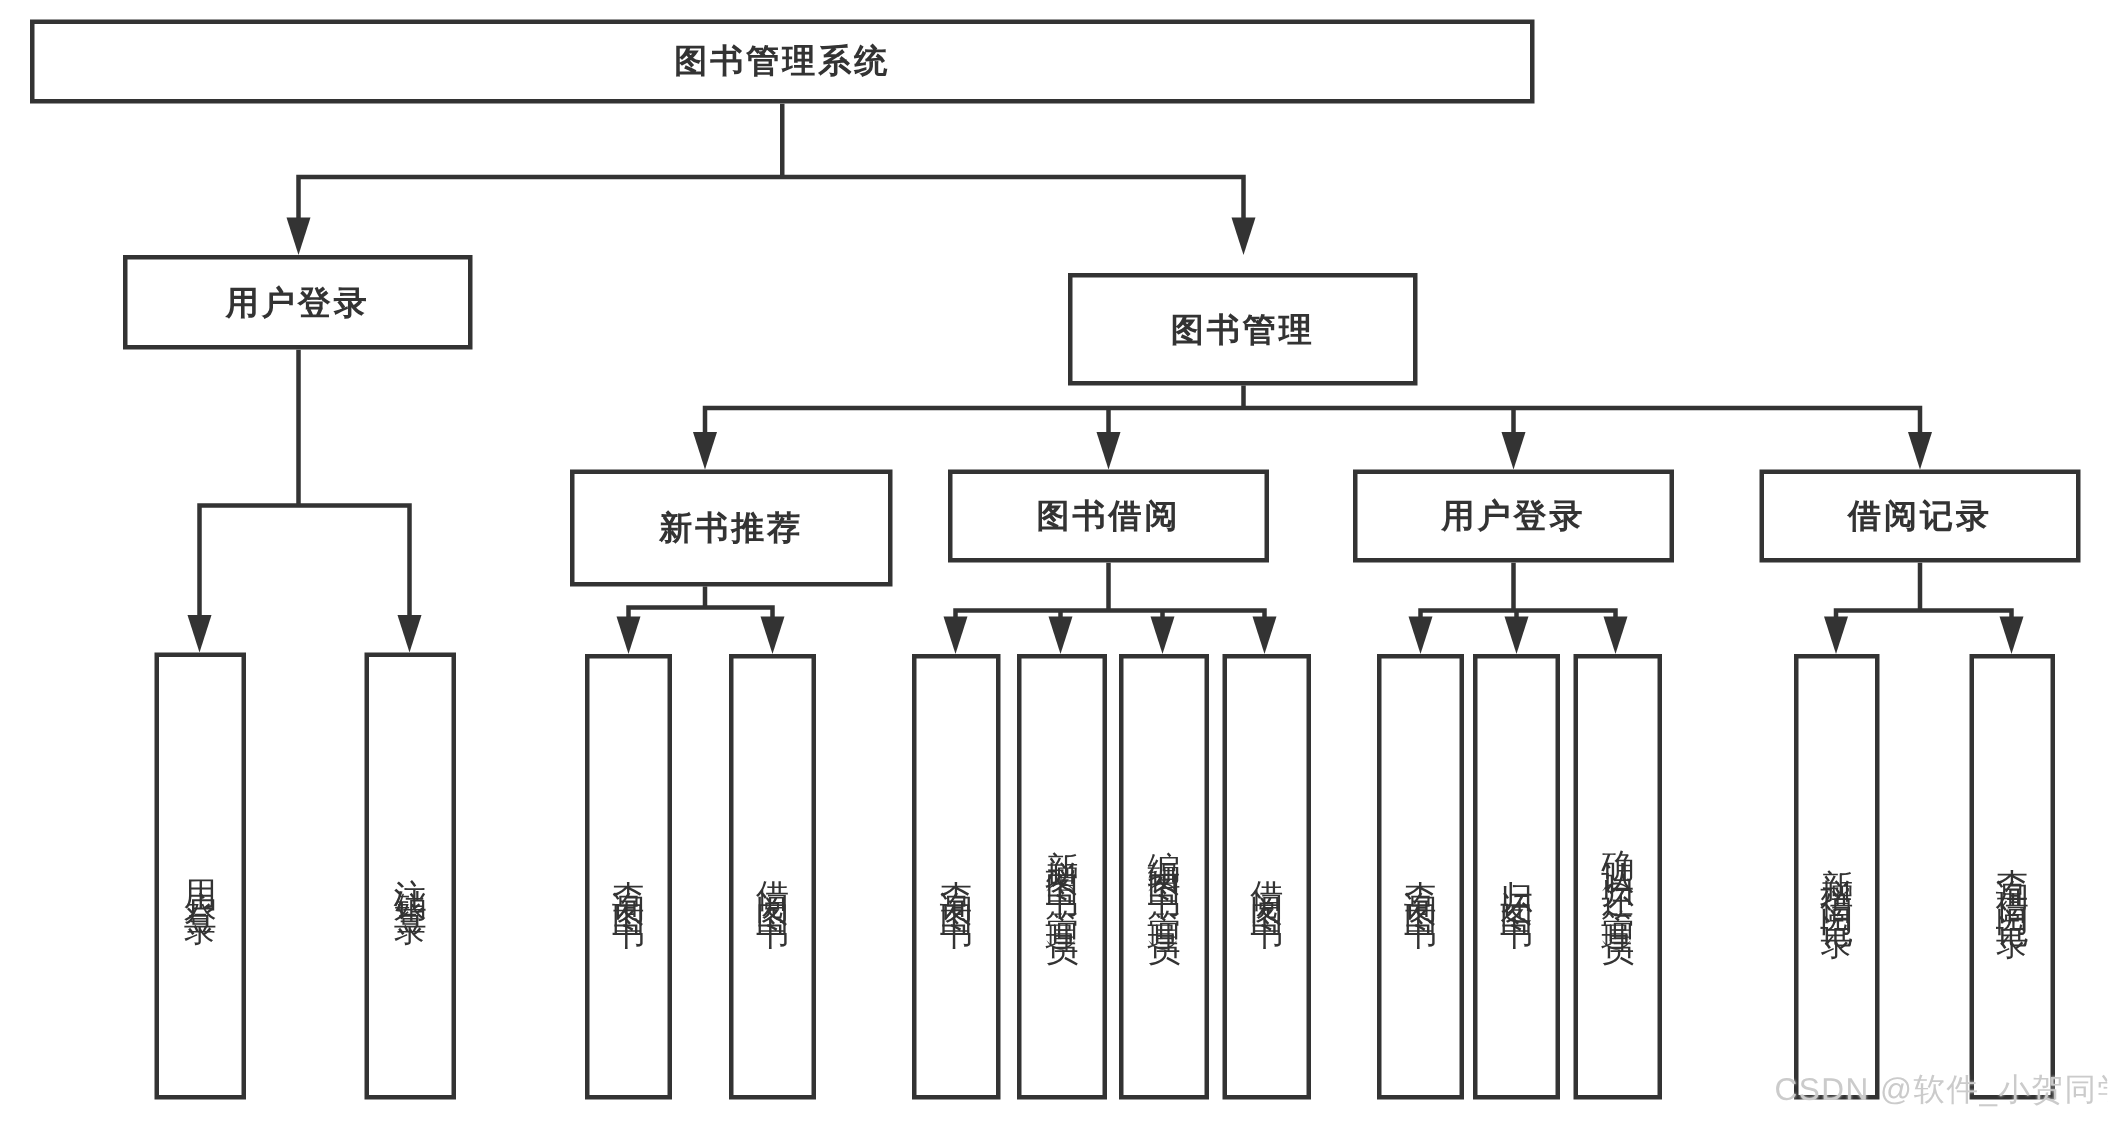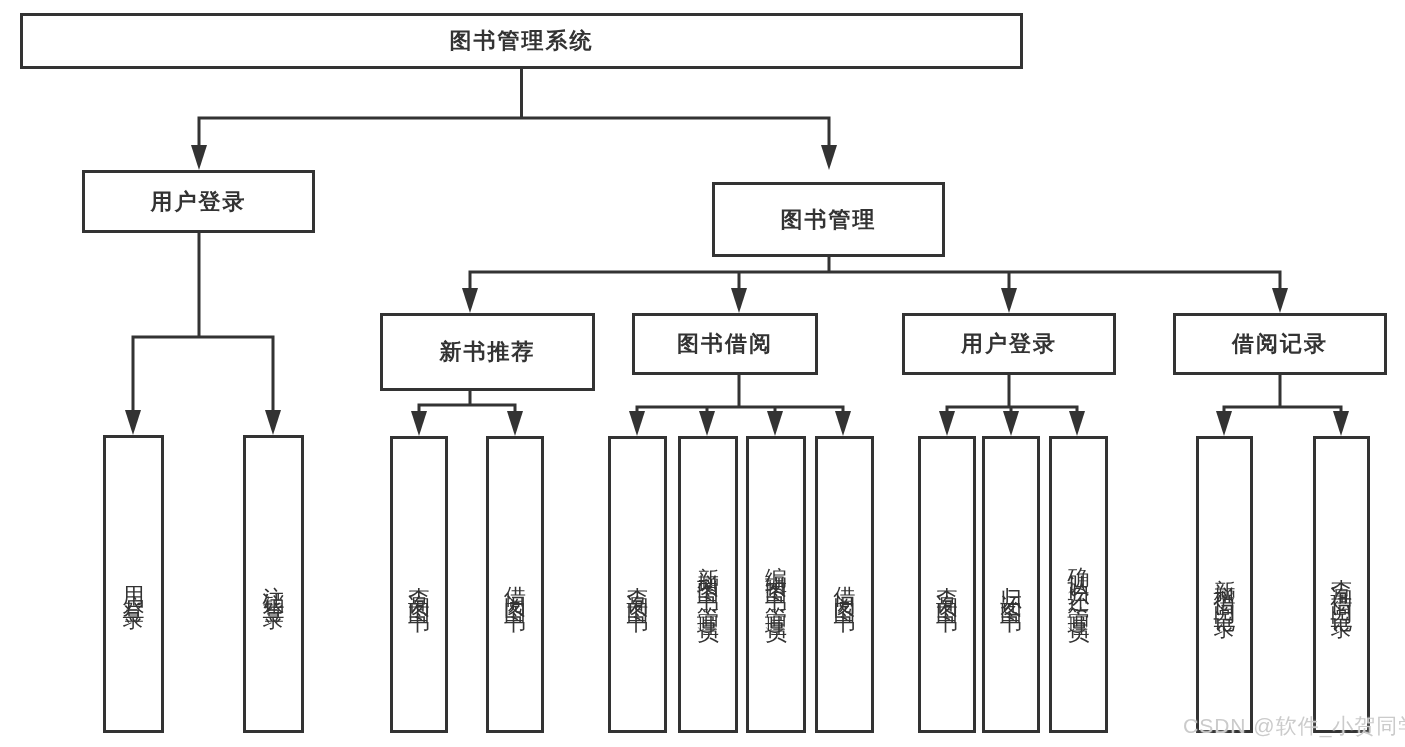--- a/index.html
+++ b/index.html
@@ -102,21 +102,21 @@
       <polygon points="1333,411 1349,411 1341,436"></polygon>
     </g>
   </svg>
 
   <div class="node" style="left:20px; top:13px; width:1003px; height:56px;">图书管理系统</div>
 
   <div class="node" style="left:82px; top:170px; width:233px; height:63px;">用户登录</div>
   <div class="node" style="left:712px; top:182px; width:233px; height:75px;">图书管理</div>
 
   <div class="node" style="left:380px; top:313px; width:215px; height:78px;">新书推荐</div>
-  <div class="node" style="left:632px; top:313px; width:186px; height:62px;">图书借阅</div>
+  <div class="node" style="left:632px; top:313px; width:214px; height:62px;">图书借阅</div>
   <div class="node" style="left:902px; top:313px; width:214px; height:62px;">用户登录</div>
   <div class="node" style="left:1173px; top:313px; width:214px; height:62px;">借阅记录</div>
 
   <div class="vnode" style="left:103px; top:435px; width:61px; height:298px;">用户登录</div>
   <div class="vnode" style="left:243px; top:435px; width:61px; height:298px;">注销登录</div>
 
   <div class="vnode" style="left:390px; top:436px; width:58px; height:297px;">查询图书</div>
   <div class="vnode" style="left:486px; top:436px; width:58px; height:297px;">借阅图书</div>
 
   <div class="vnode" style="left:608px; top:436px; width:59px; height:297px;">查询图书</div>

